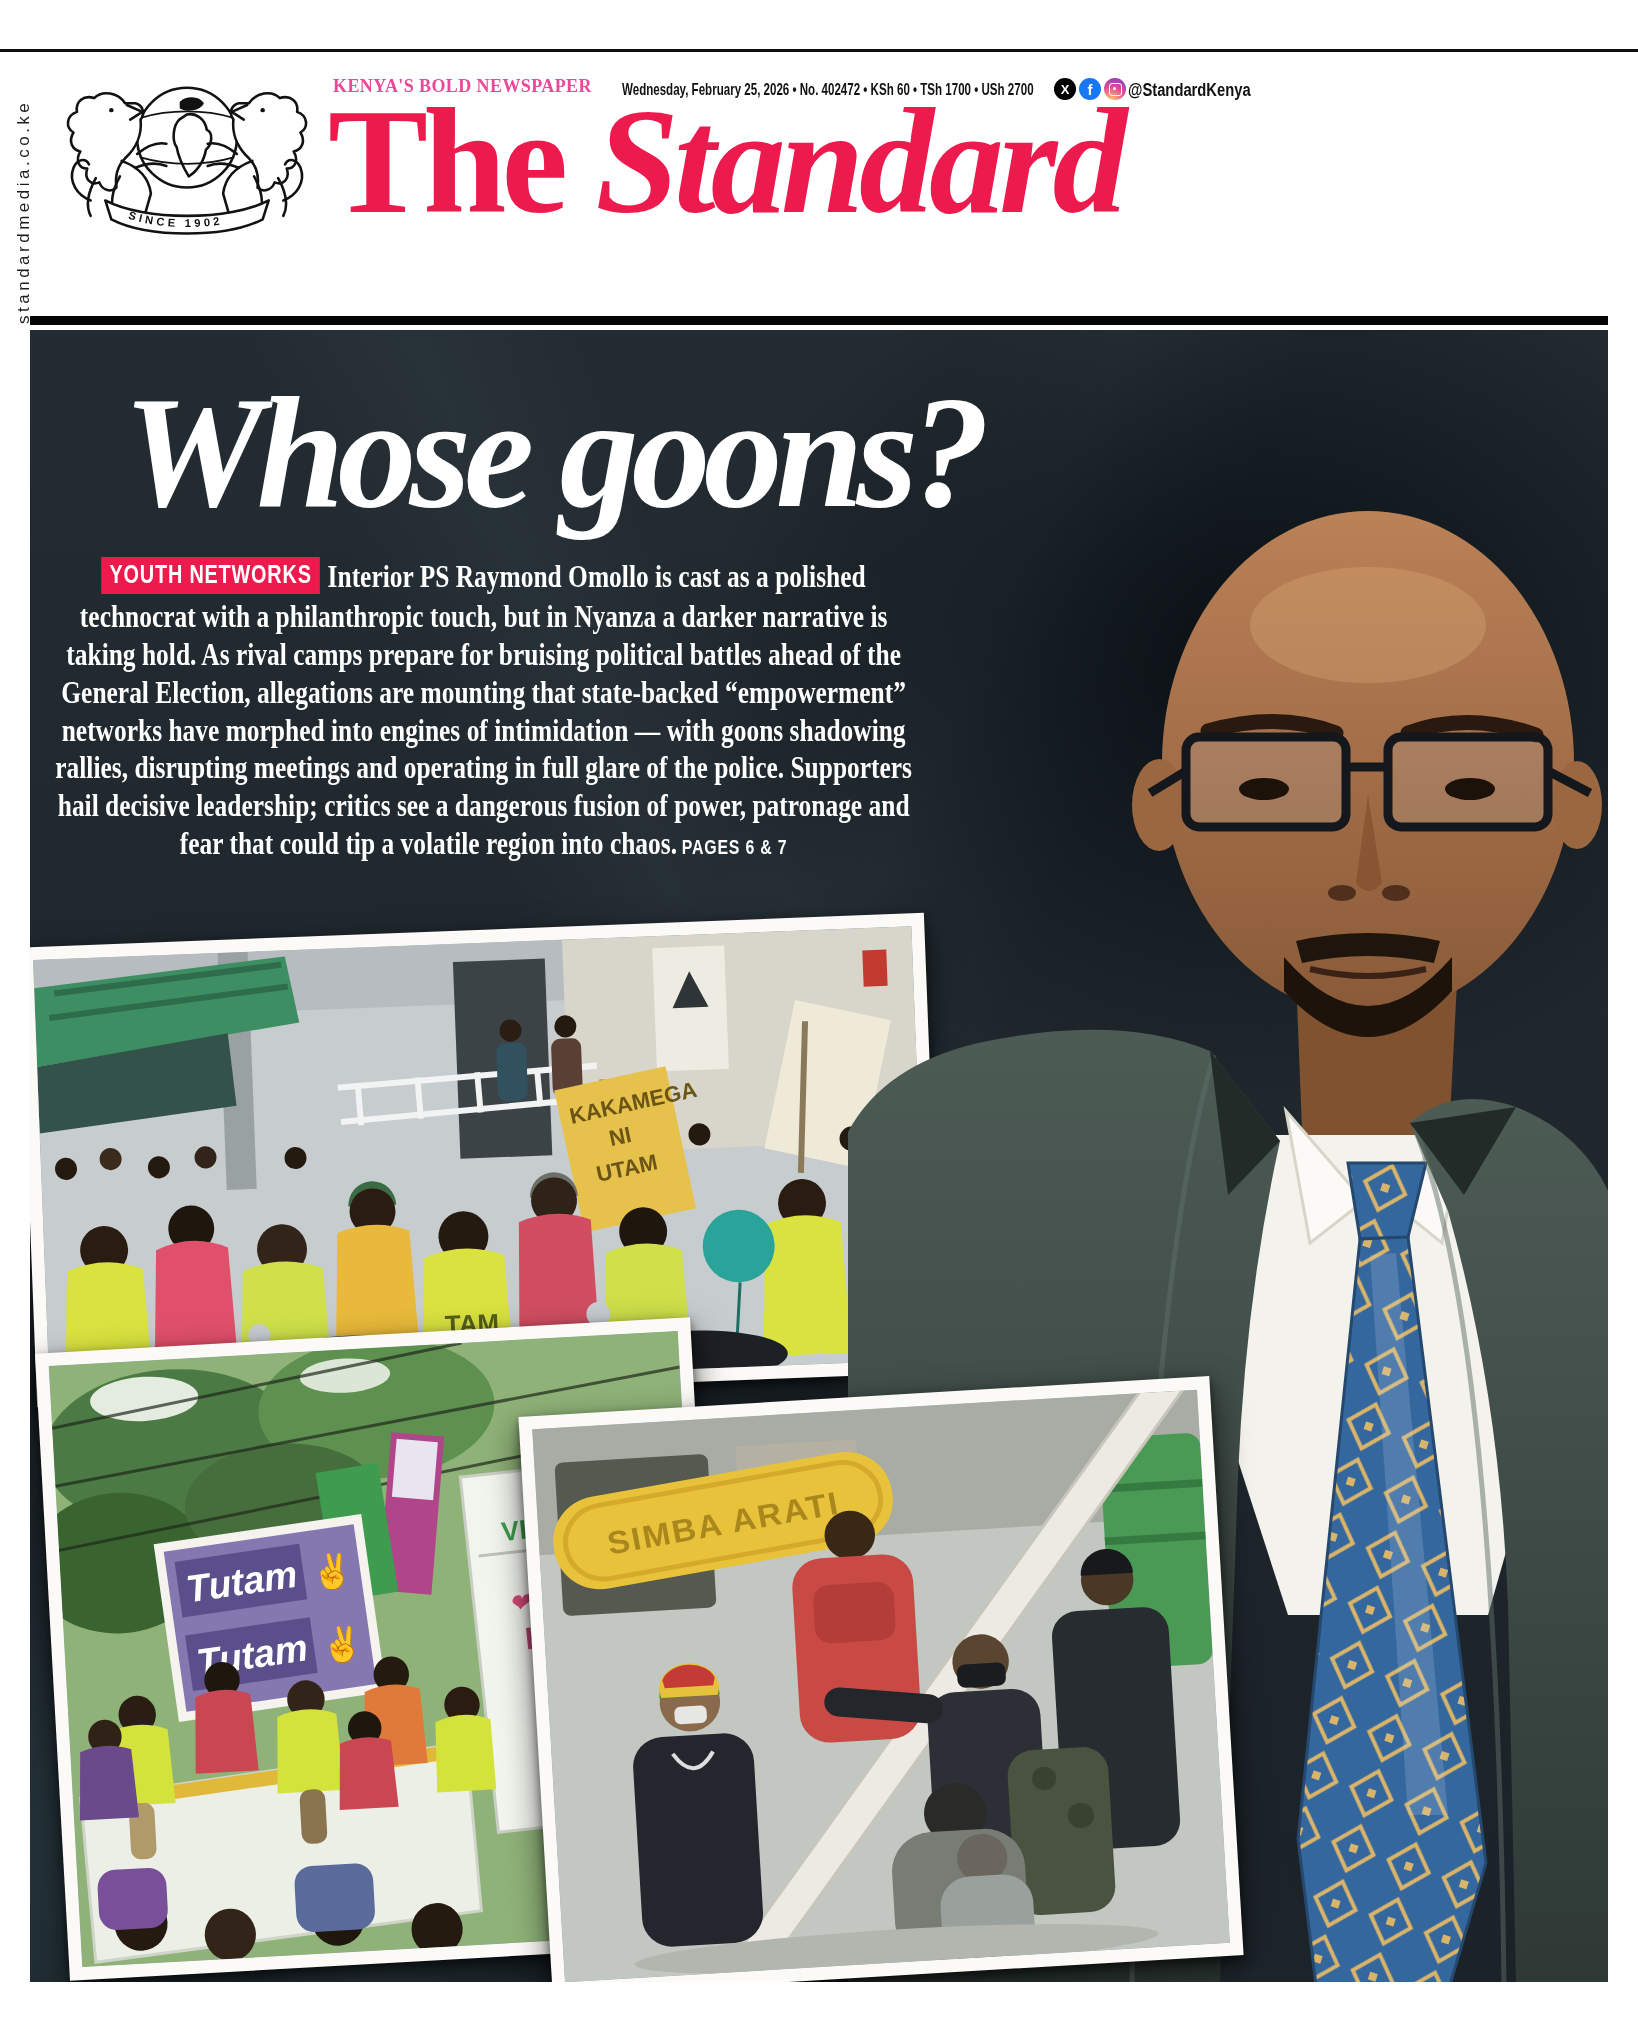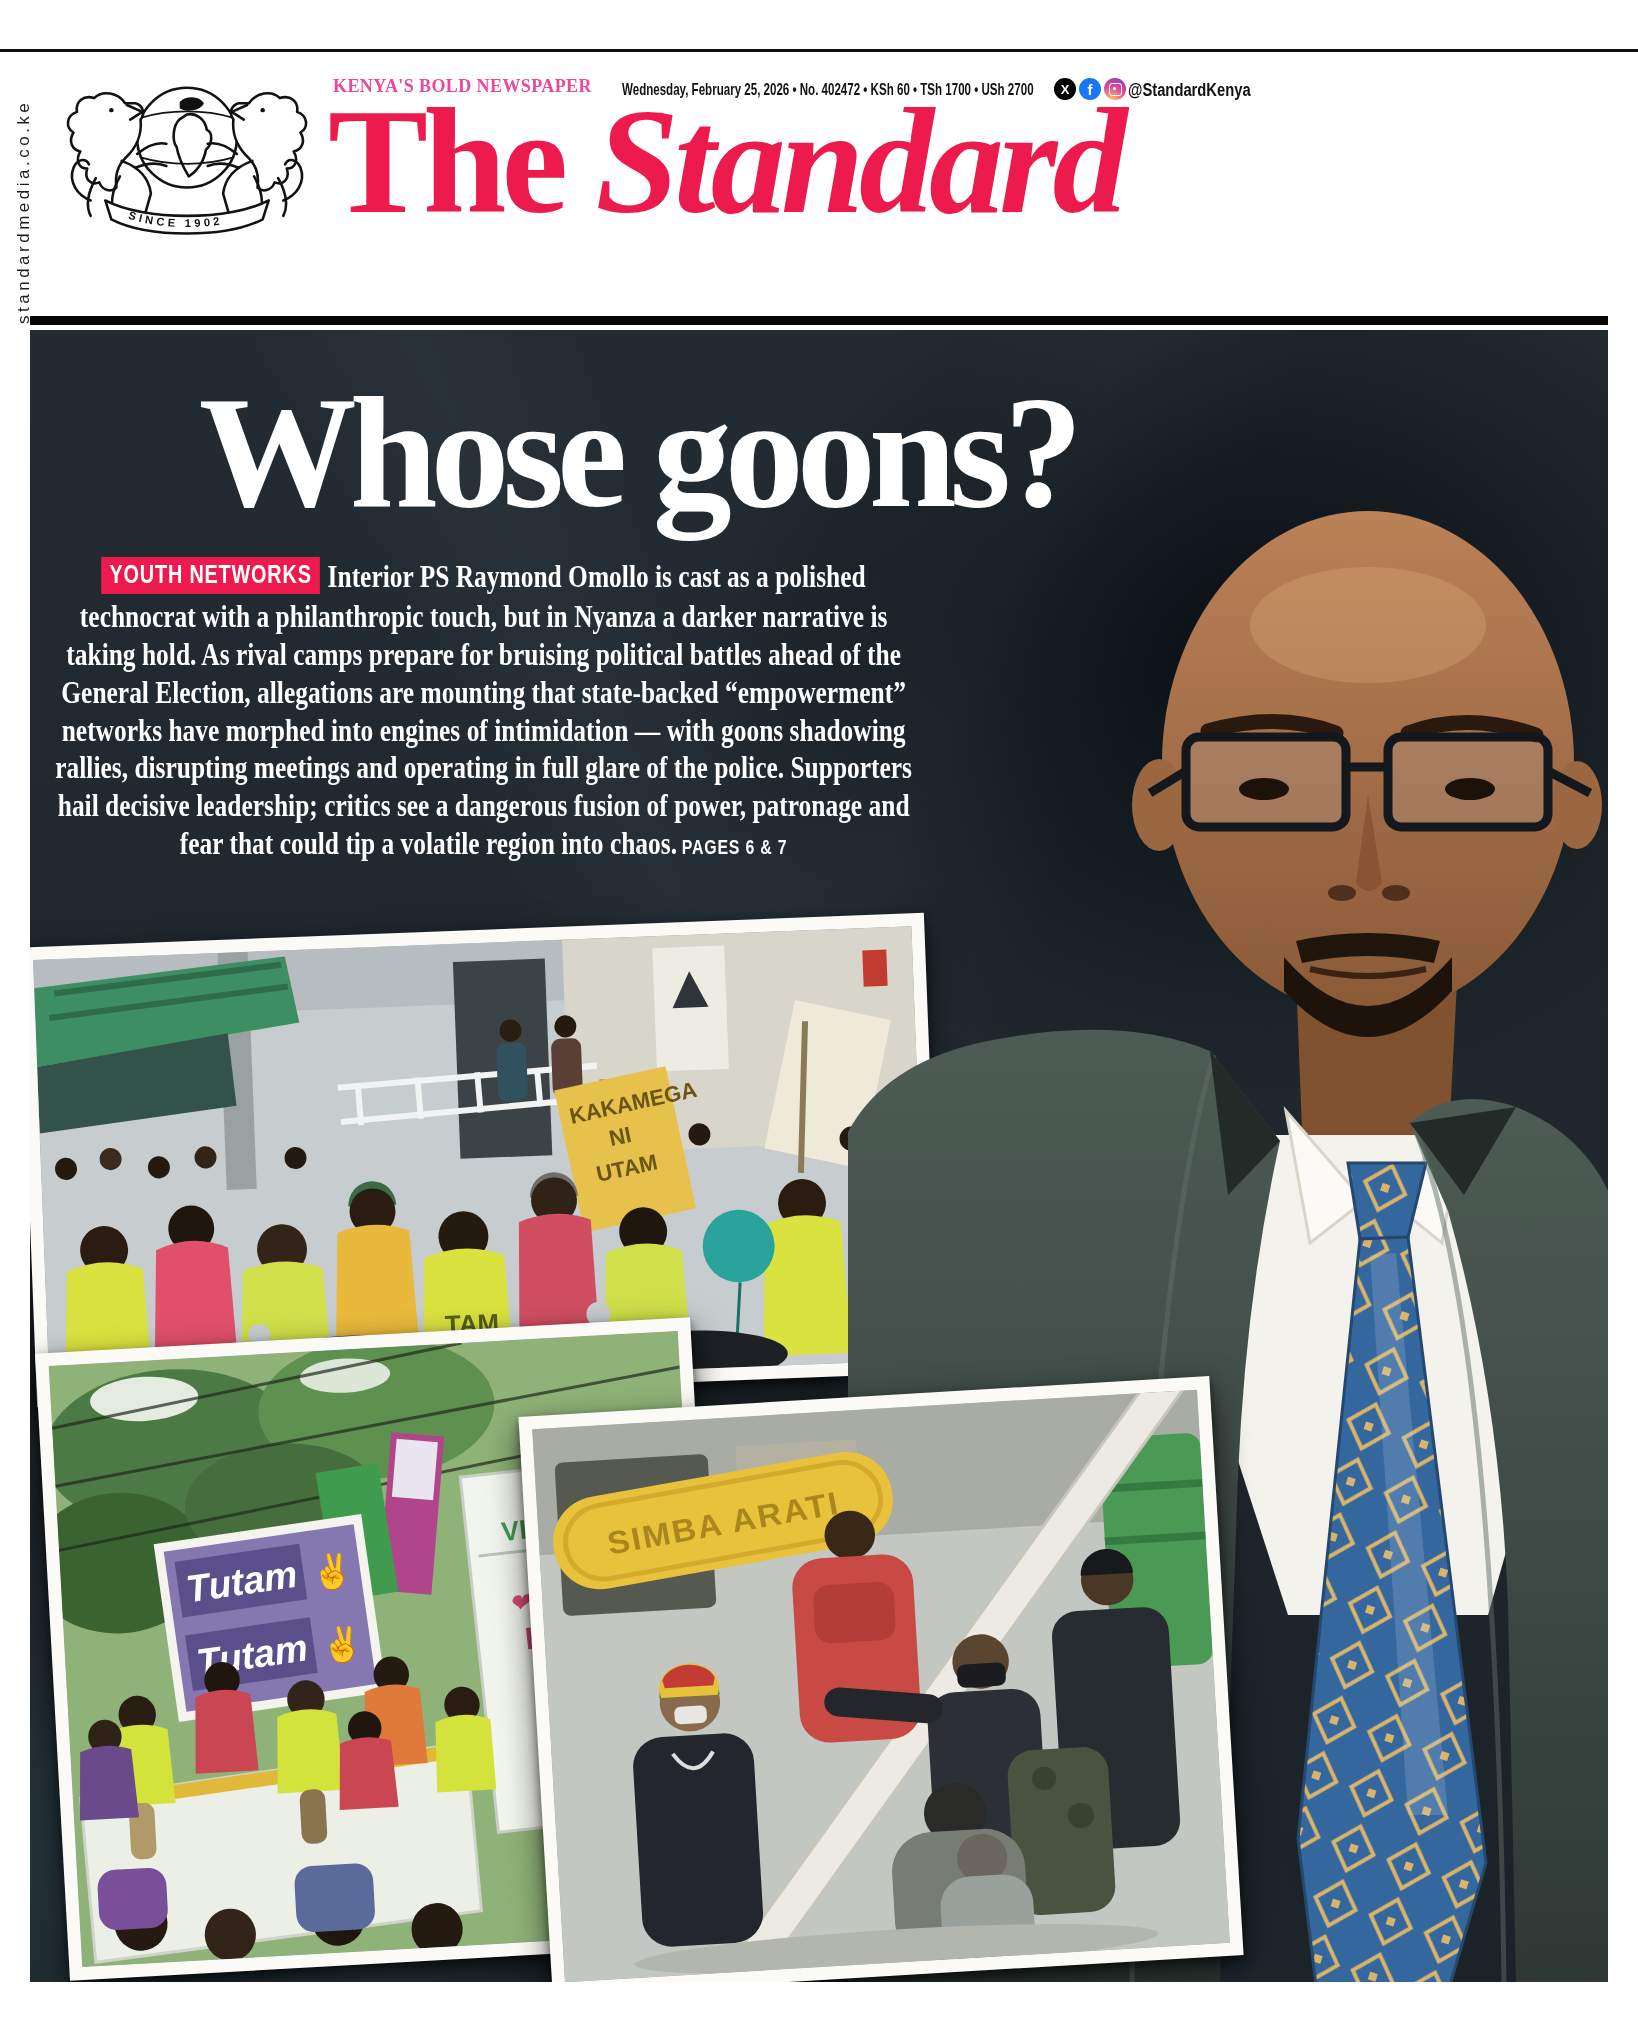--- a/index.html
+++ b/index.html
@@ -32,22 +32,22 @@
   .masthead .standard{font-weight:700;font-style:italic;}
   .black-rule{position:absolute;left:30px;width:1578px;top:316px;height:9px;background:#050505;}
   
   .cover-panel{position:absolute;left:30px;top:330px;width:1578px;height:1652px;overflow:hidden;
     background:
       radial-gradient(ellipse 900px 720px at 78% 20%, rgba(4,9,13,.8), transparent 62%),
       linear-gradient(115deg, transparent 40%, rgba(85,105,115,.12) 47%, transparent 55%),
       linear-gradient(65deg, transparent 42%, rgba(85,105,115,.10) 49%, transparent 56%),
       radial-gradient(ellipse 820px 520px at 10% 92%, rgba(70,115,125,.26), transparent 65%),
       linear-gradient(#232c32,#1b2228);}
-  .headline{position:absolute;left:0;top:44px;width:1046px;text-align:right;color:#fff;
-      font-size:158px;font-weight:700;letter-spacing:-7px;line-height:1;}
+  .headline{position:absolute;left:0;top:44px;width:1046px;text-align:center;color:#fff;
+      font-size:158px;font-weight:700;letter-spacing:-7px;line-height:1;font-style:italic;}
   .standfirst{position:absolute;left:14px;top:228px;width:1106px;transform:scaleX(.795);
       transform-origin:left top;text-align:center;color:#fff;font-size:32px;font-weight:700;line-height:1.18;}
   .kicker{display:inline-block;background:#ed1a4e;color:#fff;font-family:"Liberation Sans",sans-serif;
       font-size:25px;font-weight:700;letter-spacing:1px;padding:3px 10px 5px;margin-right:10px;
       vertical-align:middle;transform:translateY(-4px);}
   .pagesref{font-family:"Liberation Sans",sans-serif;font-size:20px;font-weight:700;
       letter-spacing:1px;white-space:nowrap;margin-left:6px;}
   
   .photo{position:absolute;background:#fbfaf6;padding:13px;
       box-shadow:0 14px 34px rgba(0,0,0,.6),0 4px 10px rgba(0,0,0,.5);}

